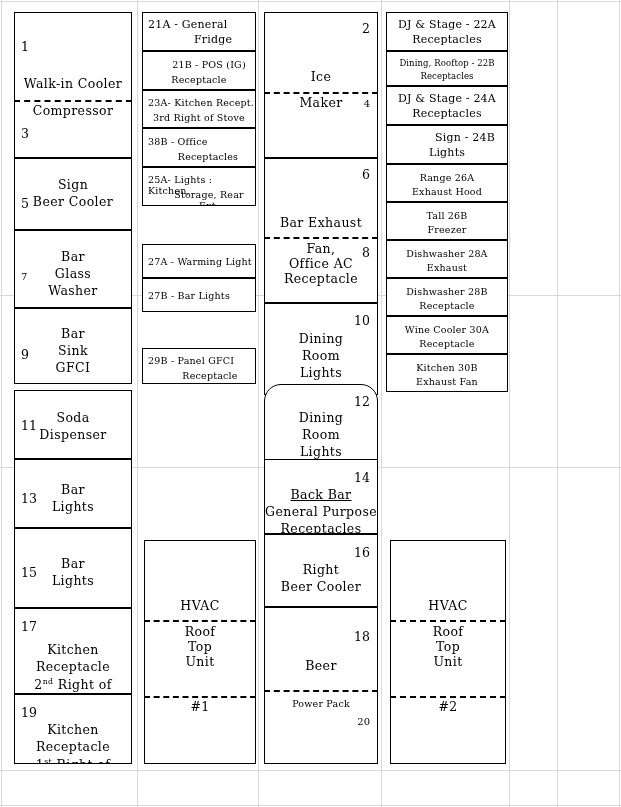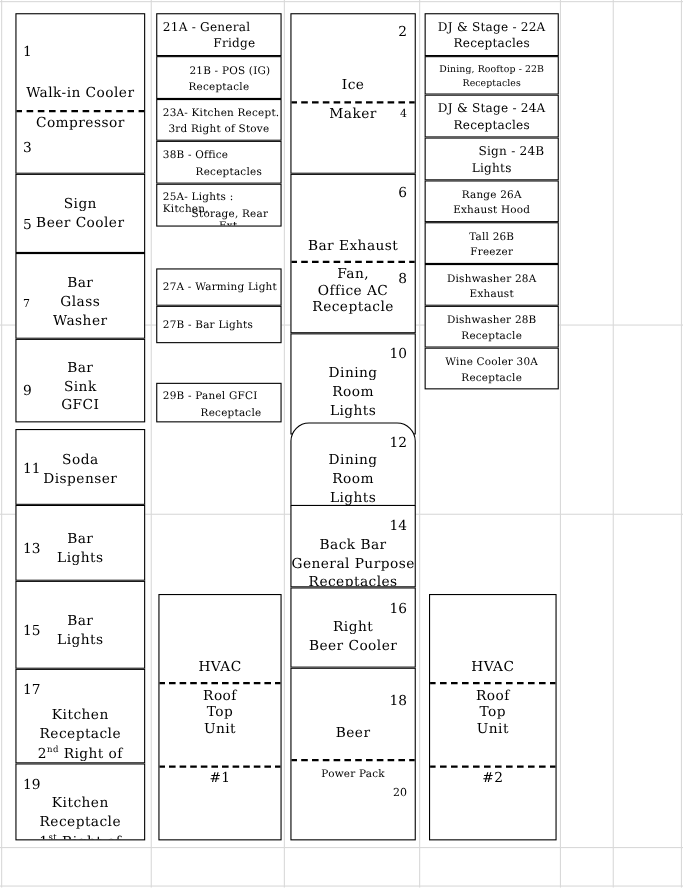--- a/index.html
+++ b/index.html
@@ -236,21 +236,21 @@
 
   <div class="cell" style="left:264px; top:384px; width:114px; height:91px;border-radius:17px;">
     <span class="num r" style="top:11px;">12</span>
     <div class="tx f-lg" style="top:26px;">Dining</div>
     <div class="tx f-lg" style="top:43px;">Room</div>
     <div class="tx f-lg" style="top:60px;">Lights</div>
   </div>
 
   <div class="cell" style="left:264px; top:459px; width:114px; height:75px;">
     <span class="num r" style="top:12px;">14</span>
-    <div class="tx f-lg" style="top:28px;">Back Bar</div>
+    <div class="tx f-lg" style="top:28px;text-decoration:underline;">Back Bar</div>
     <div class="tx f-lg" style="top:45px;">General Purpose</div>
     <div class="tx f-lg" style="top:62px;">Receptacles</div>
   </div>
 
   <div class="cell" style="left:264px; top:534px; width:114px; height:73px;">
     <span class="num r" style="top:12px;">16</span>
     <div class="tx f-lg" style="top:28px;">Right</div>
     <div class="tx f-lg" style="top:45px;">Beer Cooler</div>
   </div>
 
@@ -290,20 +290,24 @@
     <div class="tx f-sm" style="top:7px;">Dishwasher  28A</div>
     <div class="tx f-sm" style="top:21px;">Exhaust</div>
   </div>
   <div class="cell" style="left:386px; top:278px; width:122px; height:38px;">
     <div class="tx f-sm" style="top:7px;">Dishwasher   28B</div>
     <div class="tx f-sm" style="top:21px;">Receptacle</div>
   </div>
   <div class="cell" style="left:386px; top:316px; width:122px; height:38px;">
     <div class="tx f-sm" style="top:7px;">Wine Cooler  30A</div>
     <div class="tx f-sm" style="top:21px;">Receptacle</div>
+  </div>
+  <div class="cell" style="left:386px; top:354px; width:122px; height:38px;">
+    <div class="tx f-sm" style="top:7px;">Kitchen        30B</div>
+    <div class="tx f-sm" style="top:21px;">Exhaust Fan</div>
   </div>
 
   <div class="cell" style="left:390px; top:540px; width:116px; height:224px;">
     <div class="dash" style="top:79px;"></div>
     <div class="dash" style="top:155px;"></div>
     <div class="tx f-lg" style="top:58px;">HVAC</div>
     <div class="tx f-lg" style="top:84px;">Roof
 Top
 Unit</div>
     <div class="tx f-lg" style="top:159px;">#2</div>

